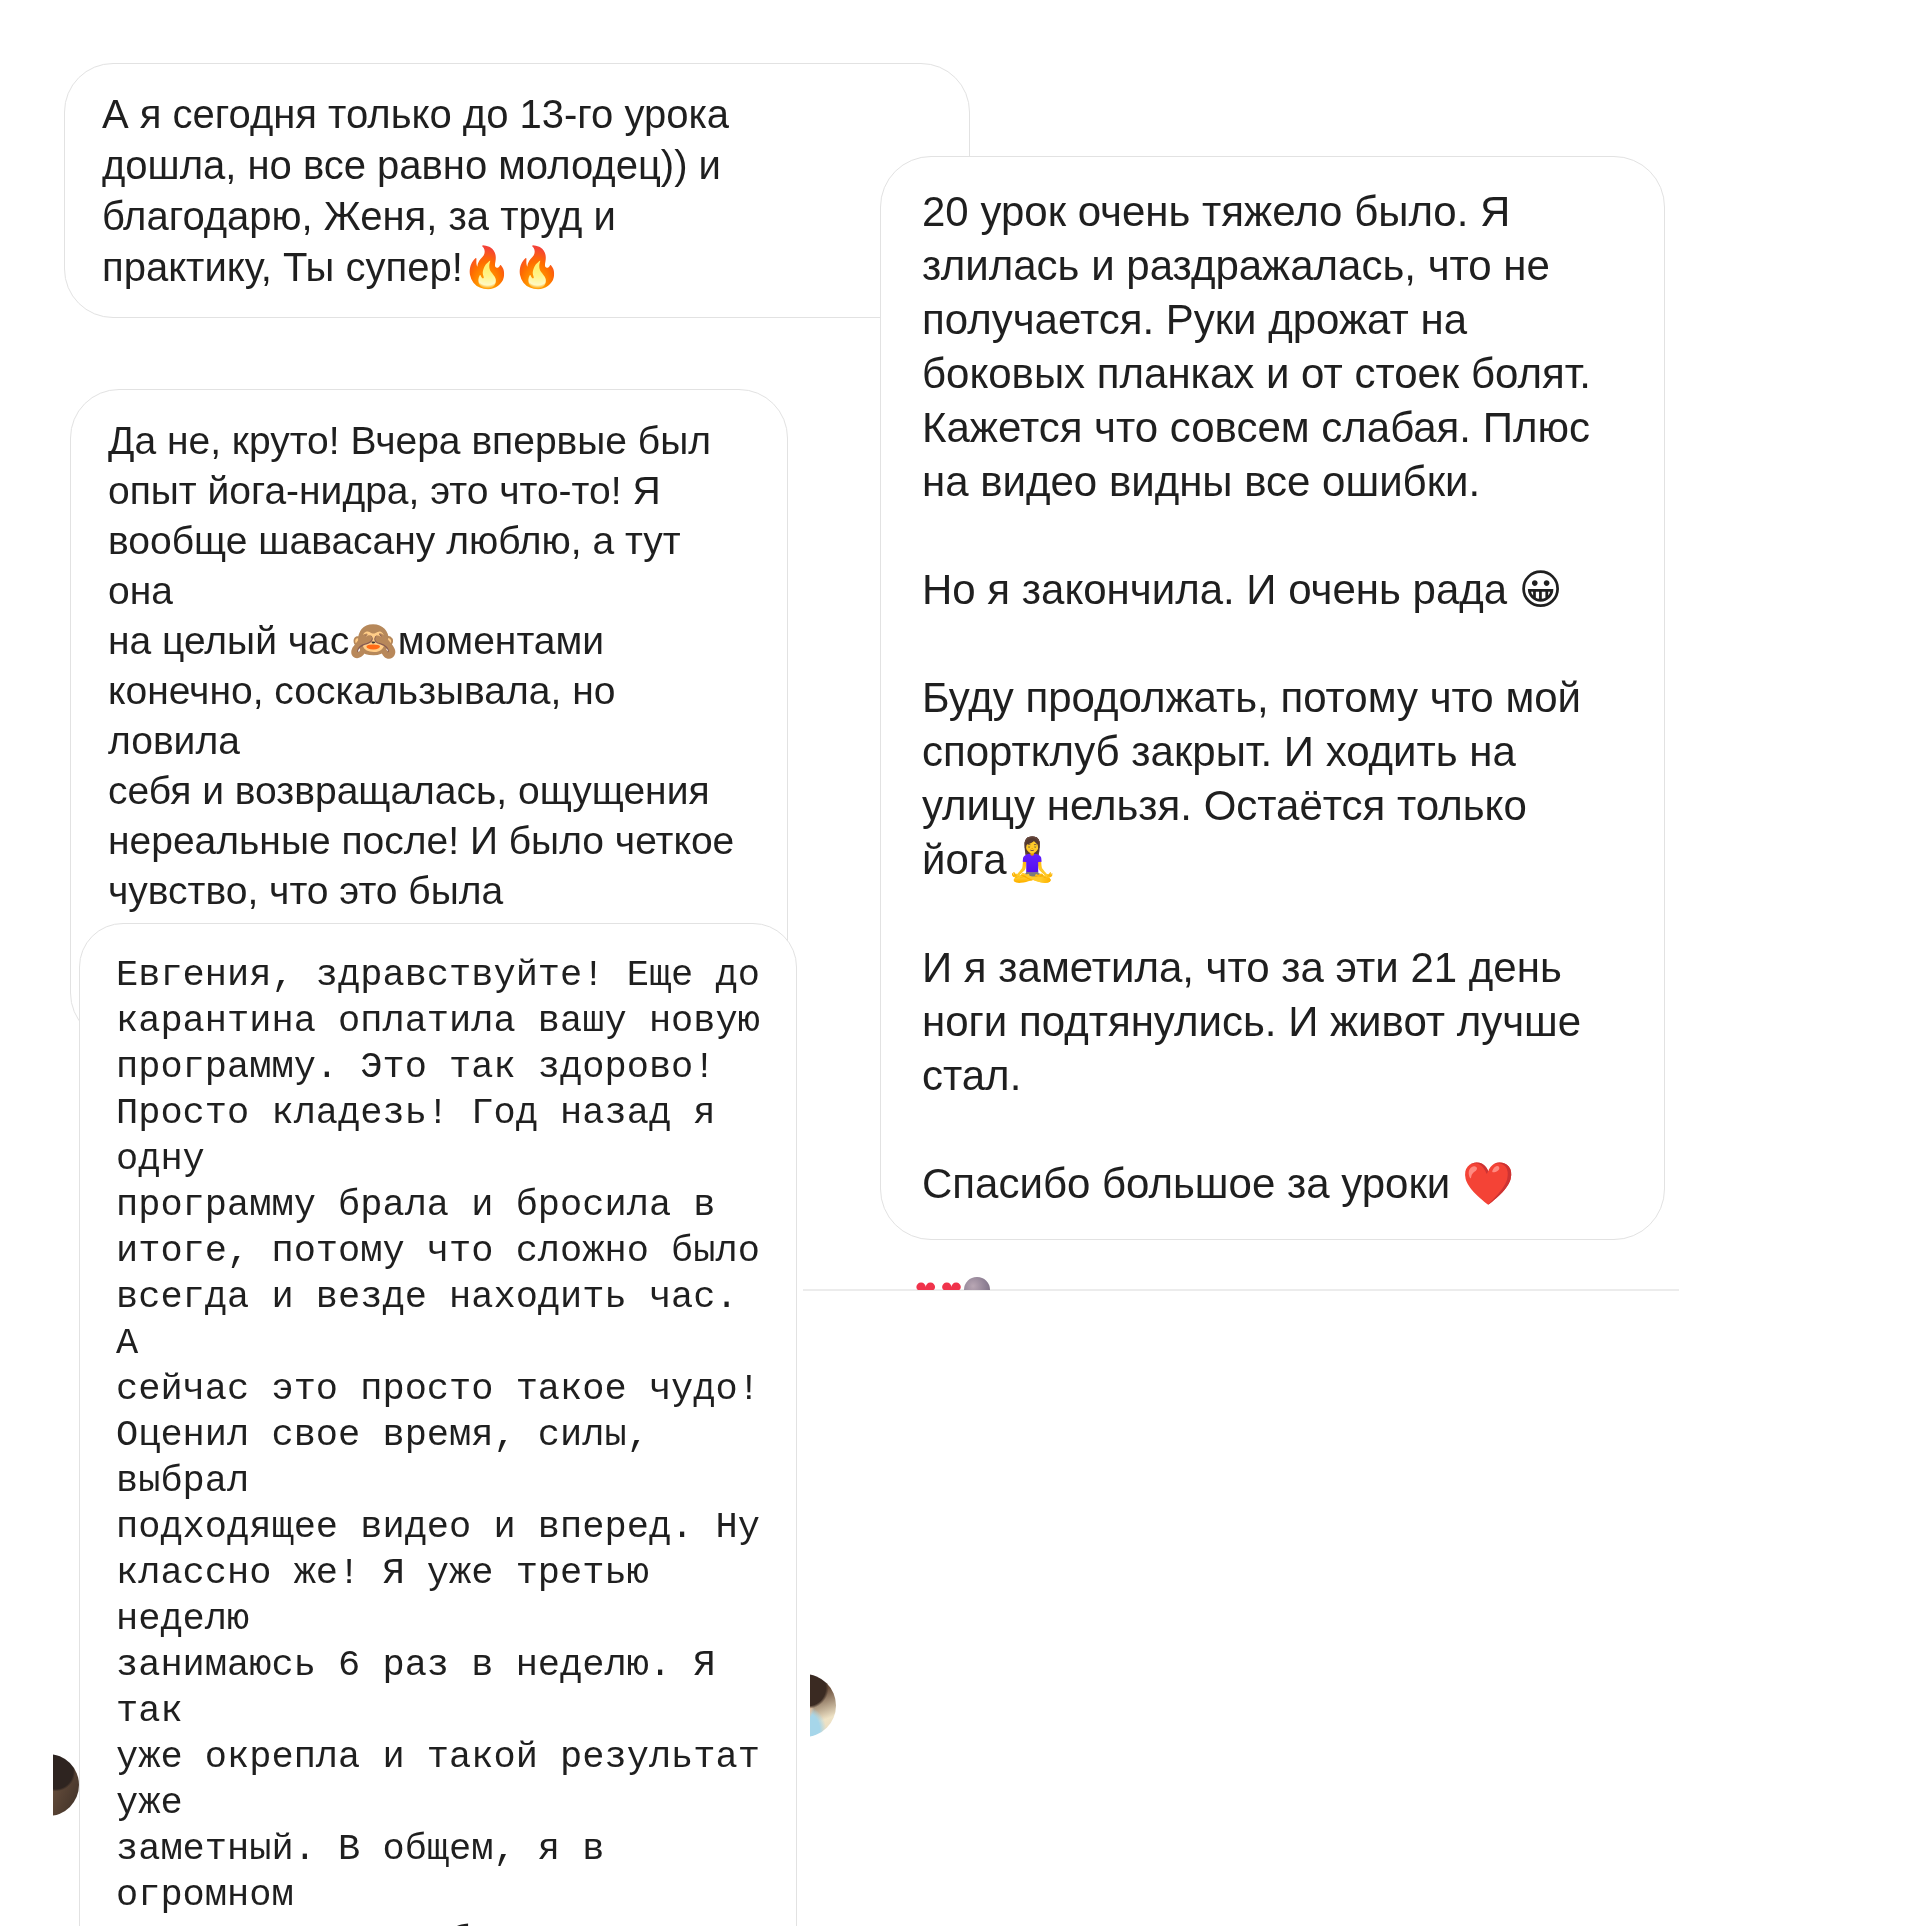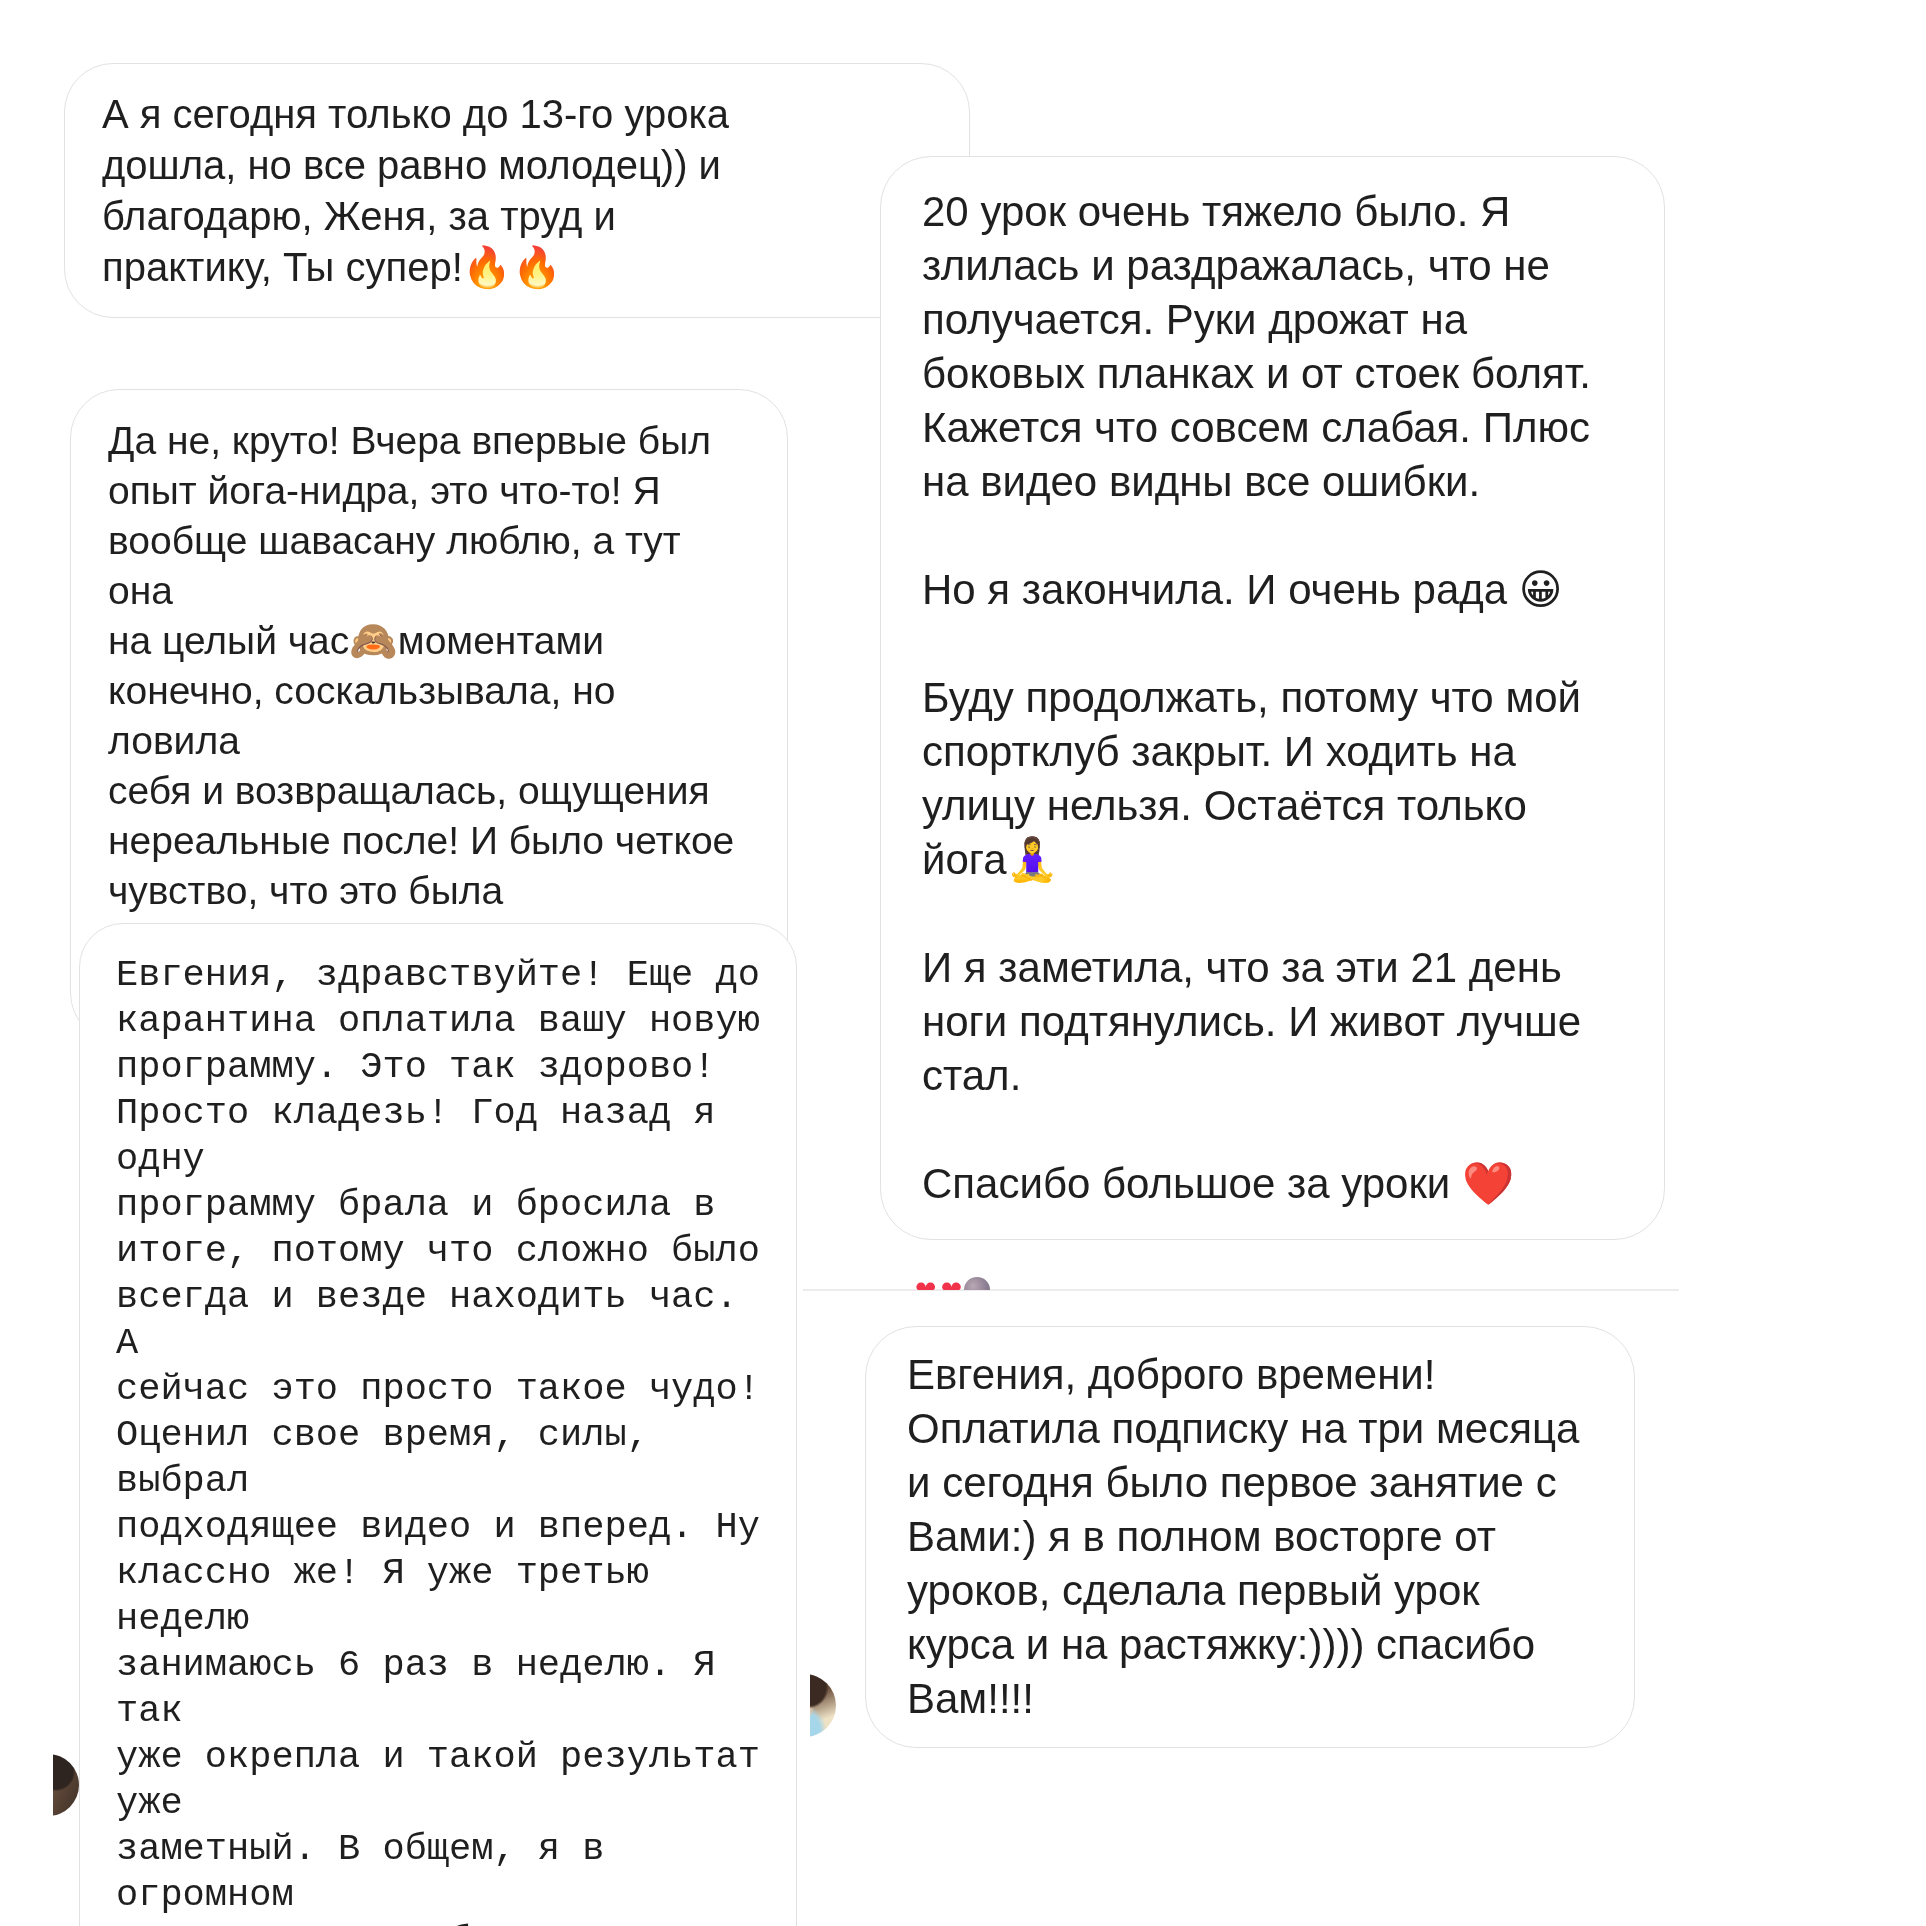--- a/index.html
+++ b/index.html
@@ -150,29 +150,20 @@
   <div class="seam"></div>
 
   <div class="reaction-clip">
     <div class="hearts">❤❤</div>
   </div>
 
   <div class="partial-avatar-clip">
     <div class="circle"></div>
   </div>
 
-  <div class="bubble b-r2">
-    <div class="msg-text">Евгения, доброго времени!
-Оплатила подписку на три месяца
-и сегодня было первое занятие с
-Вами:) я в полном восторге от
-уроков,  сделала первый урок
-курса и на растяжку:)))) спасибо
-Вам!!!!</div>
-  </div>
 
   <div class="avatar-clip av-left">
     <div class="circle"></div>
   </div>
 
   <div class="avatar-clip av-mid">
     <div class="circle"></div>
   </div>
 
 </div>

